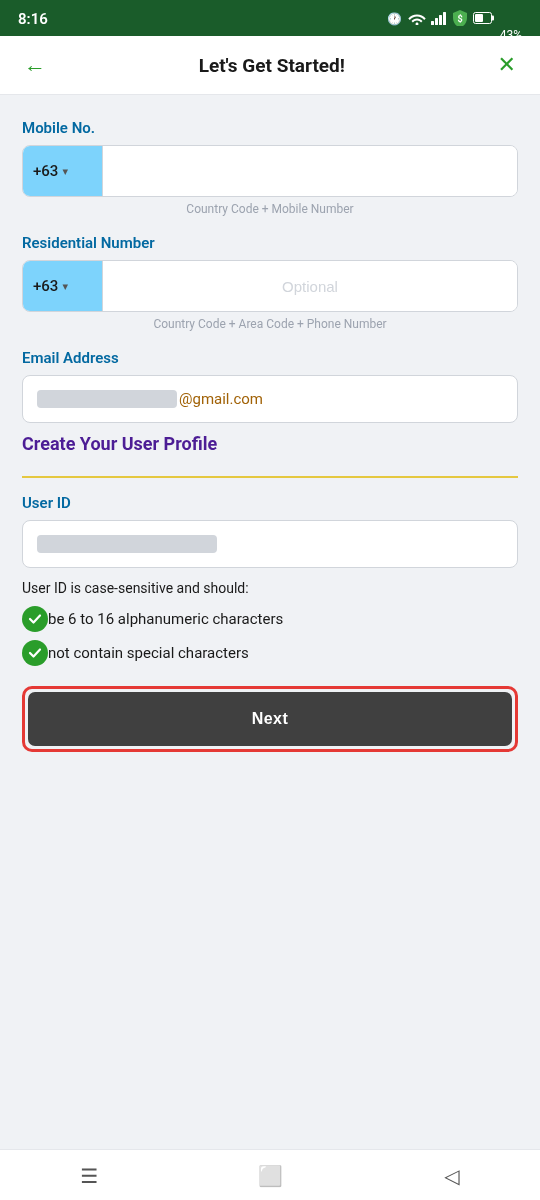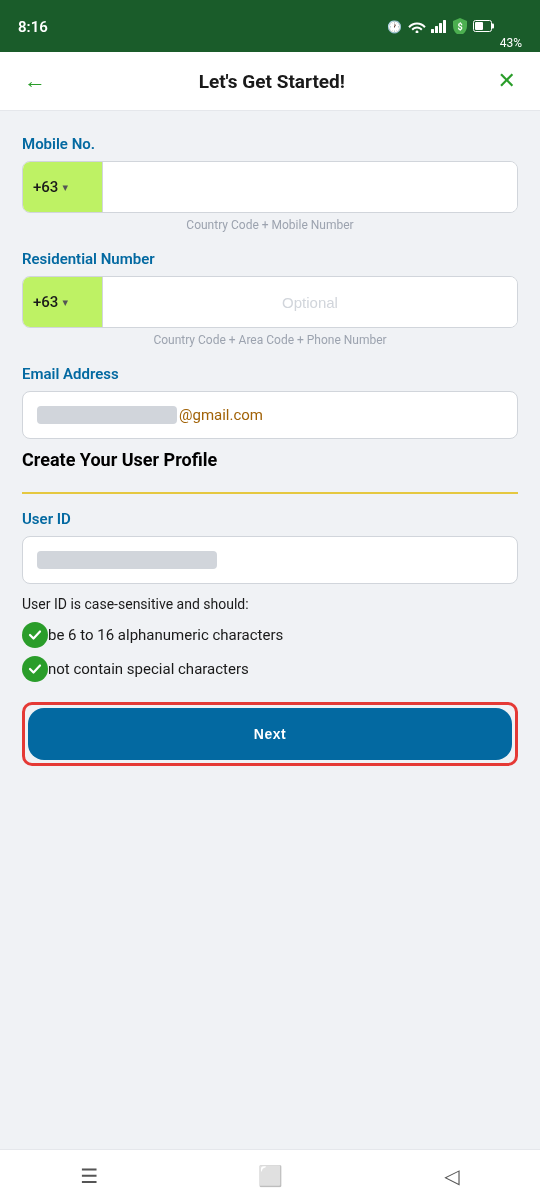--- a/index.html
+++ b/index.html
@@ -14,21 +14,21 @@
     }
 
     
     .status-bar {
       background: #1a5c2a;
       color: white;
       display: flex;
       justify-content: space-between;
       align-items: center;
       padding: 8px 18px 6px 18px;
-      height: 52px;
+      height: 36px;
     }
     .status-time {
       font-size: 15px;
       font-weight: 600;
     }
     .status-icons {
       display: flex;
       align-items: center;
       gap: 5px;
       font-size: 12px;
@@ -90,21 +90,21 @@
       background: white;
       border: 1.5px solid #d1d5db;
       border-radius: 8px;
       overflow: hidden;
     }
     .country-select {
       display: flex;
       align-items: center;
       padding: 16px 10px;
       border-right: 1.5px solid #d1d5db;
-      background: #bef264;
+      background: #7dd3fc;
       cursor: pointer;
       min-width: 80px;
       gap: 4px;
     }
     .country-code-text {
       font-size: 15px;
       color: #1a1a1a;
       font-weight: 500;
     }
     .chevron-down {
@@ -148,21 +148,21 @@
 
     
     .section-divider {
       margin: 22px 0 16px 0;
       border: none;
       border-bottom: 2px solid #e5c840;
     }
     .section-title {
       font-size: 18px;
       font-weight: 700;
-      color: #000000;
+      color: #4c1d95;
       margin-bottom: 4px;
     }
 
     
     .userid-input-wrapper {
       background: white;
       border: 1.5px solid #d1d5db;
       border-radius: 8px;
       padding: 14px 14px;
       display: flex;
@@ -211,26 +211,26 @@
 
     
     .next-btn-wrapper {
       margin-top: 20px;
       border: 3px solid #e53935;
       border-radius: 10px;
       padding: 3px;
     }
     .next-btn {
       width: 100%;
-      background: #0369a1;
+      background: #404040;
       color: white;
       border: none;
-      border-radius: 16px;
+      border-radius: 7px;
       padding: 18px;
-      font-size: 14px;
+      font-size: 16px;
       font-weight: 600;
       cursor: pointer;
       letter-spacing: 0.5px;
     }
 
     
     .bottom-nav {
       background: white;
       display: flex;
       justify-content: space-around;

